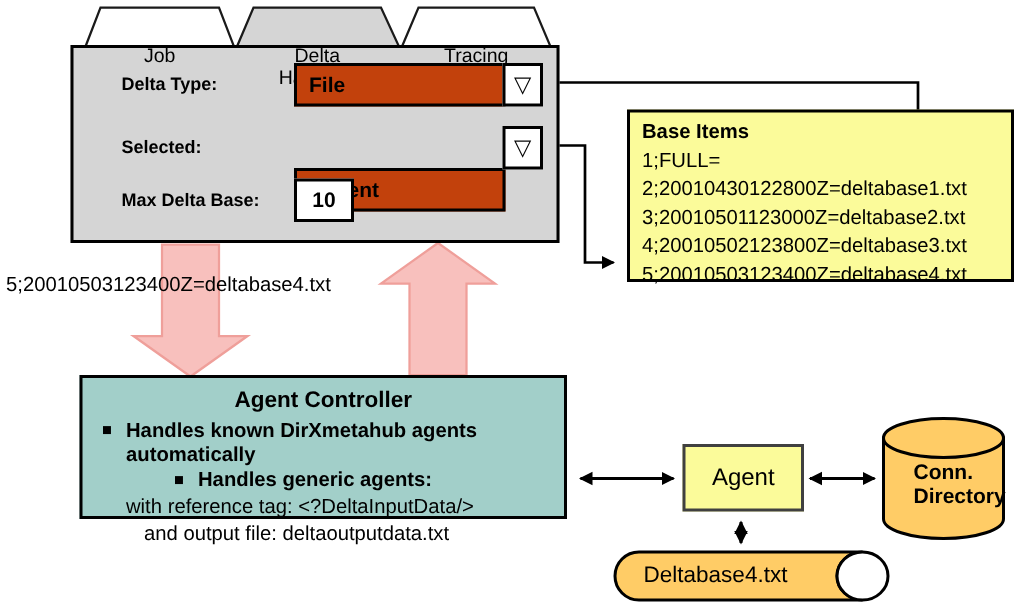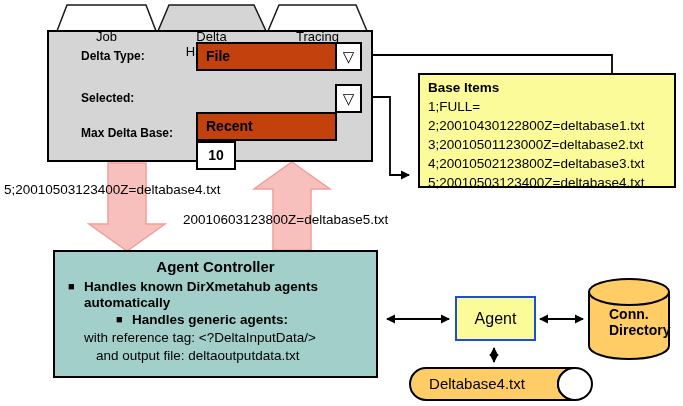--- a/index.html
+++ b/index.html
@@ -12,38 +12,38 @@
   .tab-label{position:absolute;top:9px;font-size:13px;color:#000000;text-align:center;z-index:2;margin-top:20px;}
   
   .dialog{position:absolute;left:47px;top:30px;width:326px;height:132px;
     background:#d5d5d5;border:2px solid #000;box-sizing:border-box;z-index:1;}
   .fld-label{position:absolute;font-size:12px;font-weight:bold;z-index:2;margin-left:16px;}
   .combo{position:absolute;left:196px;width:141px;height:29px;background:#c2410c;border:2px solid #000;
     box-sizing:border-box;font-size:14px;font-weight:bold;line-height:25px;padding-left:8px;z-index:2;}
   .combo-btn{position:absolute;left:335px;width:27px;height:29px;background:#fff;border:2px solid #000;
     box-sizing:border-box;text-align:center;line-height:25px;font-size:15px;z-index:2;}
   .num-box{position:absolute;left:196px;top:119px;width:40px;height:29px;background:#fff;border:2px solid #000;
-    box-sizing:border-box;font-size:14px;font-weight:bold;text-align:center;line-height:25px;z-index:2;margin-top:22px;}
+    box-sizing:border-box;font-size:14px;font-weight:bold;text-align:center;line-height:25px;z-index:2;}
   
   .info-box{position:absolute;left:418px;top:73px;width:258px;height:115px;background:#fbfb9a;
     border:2px solid #000;box-sizing:border-box;padding:3px 0 0 8px;z-index:1;}
   .info-title{font-size:13.5px;font-weight:bold;line-height:19px;}
   .info-line{font-size:13.5px;line-height:19px;white-space:nowrap;}
   
   .flow-label{position:absolute;font-size:13.5px;white-space:nowrap;z-index:3;}
   
-  .ac-box{position:absolute;left:53px;top:250px;width:325px;height:128px;background:#a2cfc9;
+  .ac-box{position:absolute;left:53px;top:250px;width:325px;height:96px;background:#a2cfc9;
     border:2px solid #000;box-sizing:border-box;z-index:1;}
   .ac-title{position:absolute;left:0;top:6px;width:100%;text-align:center;font-size:15px;font-weight:bold;}
   .ac-line{position:absolute;font-size:13.5px;white-space:nowrap;}
   .ac-bold{font-weight:bold;}
   .bullet{display:inline-block;width:16px;font-size:11px;vertical-align:1px;}
   
   .agent-box{position:absolute;left:455px;top:296px;width:81px;height:45px;background:#fbfb9a;
-    border:2px solid #1d4ed8;box-sizing:border-box;display:flex;align-items:center;justify-content:center;
+    border:2px solid #404040;box-sizing:border-box;display:flex;align-items:center;justify-content:center;
     font-size:16px;z-index:1;}
   
   .cyl-label{position:absolute;left:589px;top:306px;width:80px;text-align:left;
     font-size:14px;font-weight:bold;line-height:16px;z-index:2;padding-left:20px;}
   .tape-label{position:absolute;left:412px;top:375px;width:130px;text-align:center;font-size:15px;z-index:2;}
 </style>
 </head>
 <body>
 
 <div class="canvas">
@@ -101,21 +101,20 @@
   <div class="info-box">
     <div class="info-title">Base Items</div>
     <div class="info-line">1;FULL=</div>
     <div class="info-line">2;20010430122800Z=deltabase1.txt</div>
     <div class="info-line">3;20010501123000Z=deltabase2.txt</div>
     <div class="info-line">4;20010502123800Z=deltabase3.txt</div>
     <div class="info-line">5;20010503123400Z=deltabase4.txt</div>
   </div>
 
   <div class="flow-label" style="left:4px;top:182px;">5;20010503123400Z=deltabase4.txt</div>
-  <div class="flow-label" style="left:183px;top:212px;">20010603123800Z=deltabase5.txt</div>
 
   <div class="ac-box">
     <div class="ac-title">Agent Controller</div>
     <div class="ac-line ac-bold" style="left:13px;top:27px;">
       <span class="bullet">■</span><span>Handles known DirXmetahub agents</span>
     </div>
     <div class="ac-line ac-bold" style="left:29px;top:43px;">automatically</div>
     <div class="ac-line ac-bold" style="left:13px;top:60px;margin-left:48px;">
       <span class="bullet">■</span><span>Handles generic agents:</span>
     </div>

